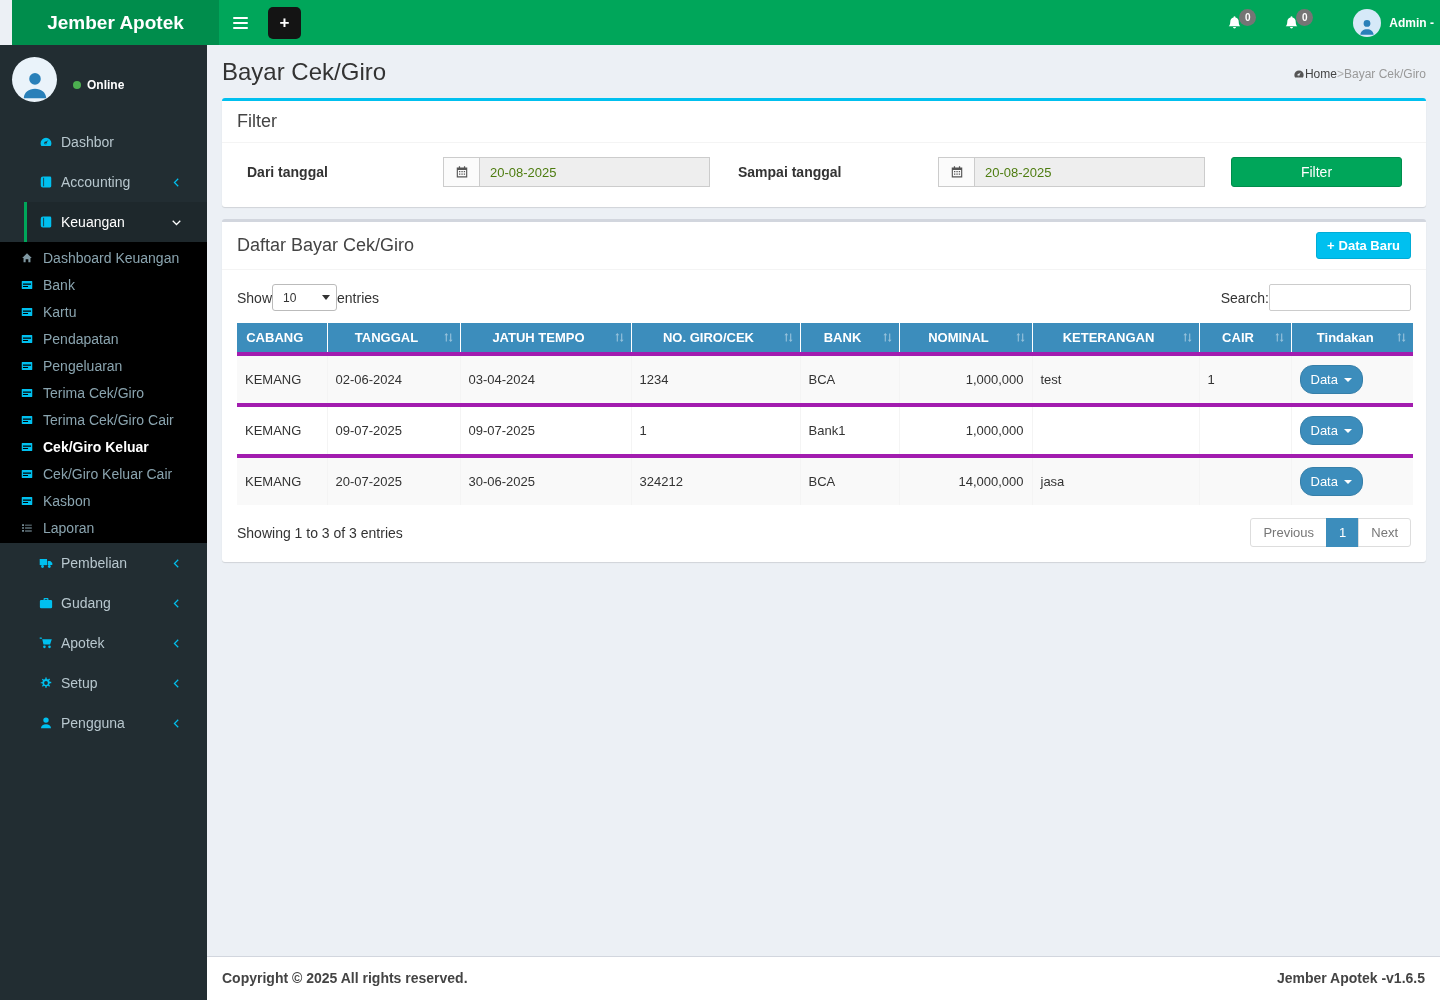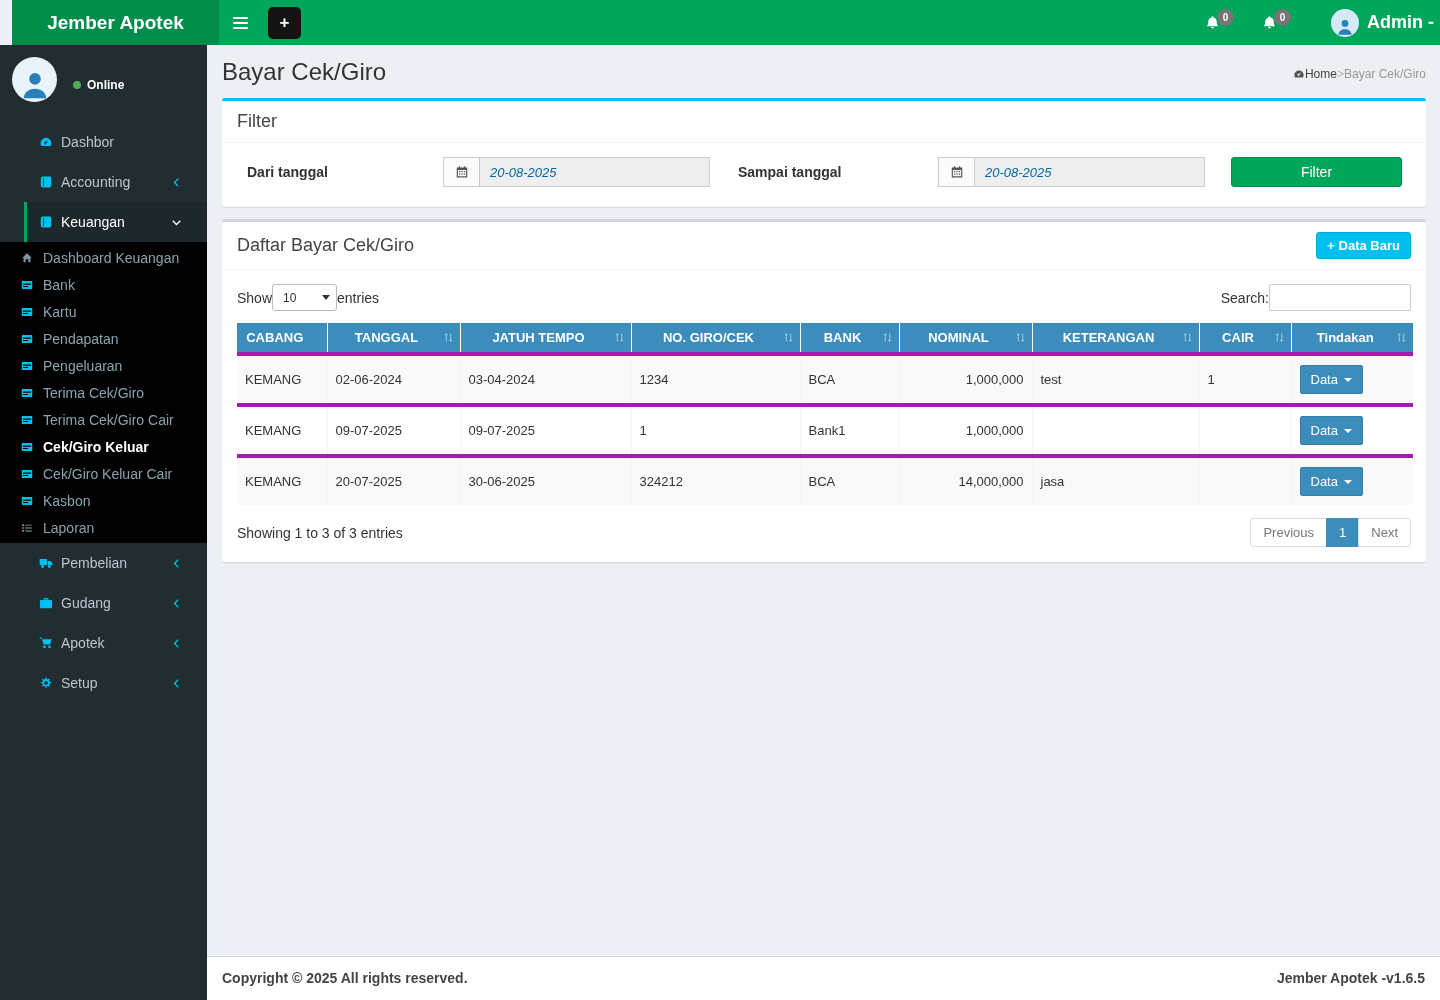--- a/index.html
+++ b/index.html
@@ -21,21 +21,21 @@
   .nav-rest { flex:1; background:#00a65a; display:flex; align-items:center; }
   .hamburger { padding:0 14px; height:45px; display:flex; flex-direction:column; justify-content:center; gap:3px; cursor:pointer; }
   .hamburger i { display:block; width:15px; height:2px; background:#fff; border-radius:1px; }
   .plus-btn { width:33px; height:32px; background:#141414; border-radius:5px; color:#fff;
               display:flex; align-items:center; justify-content:center; font-size:17px; font-weight:bold; margin-left:6px; cursor:pointer; }
   .nav-right { margin-left:auto; display:flex; align-items:center; padding-right:18px; }
   .nav-bell { position:relative; display:flex; align-items:center; margin:0 14px; color:#fff; cursor:pointer; }
   .nav-bell svg { width:15px; height:15px; fill:#fff; }
   .badge { background:#757575; color:#fff; font-size:10px; font-weight:bold; min-width:17px; height:17px;
            border-radius:50%; display:inline-flex; align-items:center; justify-content:center; margin:-10px 0 0 -3px; }
-  .nav-user { display:flex; align-items:center; margin-left:26px; color:#fff; font-size:18px; font-weight:bold; cursor:pointer; }
+  .nav-user { display:flex; align-items:center; margin-left:26px; color:#fff; font-size:12px; font-weight:bold; cursor:pointer; }
   .avatar { border-radius:50%; background:#d6e9f8; display:flex; align-items:flex-end; justify-content:center; overflow:hidden; }
   .avatar svg { fill:#2980b9; }
   .avatar.sm { width:28px; height:28px; margin-right:8px; }
   .avatar.sm svg { width:20px; height:20px; }
   .avatar.lg { width:45px; height:45px; background:#eaf3fa; }
   .avatar.lg svg { width:34px; height:34px; }
 
   
   .sidebar { position:fixed; top:45px; left:0; bottom:0; width:207px; background:#222d32; }
   .user-panel { display:flex; padding:12px 10px 10px 12px; }
@@ -72,22 +72,22 @@
   .box-header { padding:10px 15px; display:flex; align-items:center; justify-content:space-between; }
   .box-title { font-size:18px; color:#444; }
 
   
   .filter-body { display:flex; align-items:center; padding:14px 24px 20px 25px; border-top:1px solid #f4f4f4; }
   .f-label { font-weight:bold; font-size:14px; color:#333; }
   .f-label.one { width:196px; }
   .f-label.two { width:200px; margin-left:28px; }
   .input-group { display:flex; width:267px; height:30px; }
   .ig-addon { width:37px; border:1px solid #ccc; background:#fbfbfb; display:flex; align-items:center; justify-content:center; color:#555; }
-  .ig-input { flex:1; border:1px solid #ccc; border-left:none; background:#eee; color:#0369a1;
-              font-size:13px; padding:14px 10px; outline:none; font-family:"Liberation Sans",sans-serif;font-style:italic; }
+  .ig-input { flex:1; border:1px solid #ccc; border-left:none; background:#eee; color:#4d7c0f;
+              font-size:13px; padding:14px 10px; outline:none; font-family:"Liberation Sans",sans-serif; }
   .btn-filter { margin-left:auto; width:171px; height:30px; background:#00a65a; border:1px solid #008d4c;
                 color:#fff; font-size:14px; border-radius:3px; cursor:pointer; font-family:"Liberation Sans",sans-serif; }
 
   
   .btn-new { background:#00c0ef; border:1px solid #00acd6; color:#fff; padding:5px 10px; border-radius:3px;
              font-size:13px; font-weight:bold; display:inline-flex; align-items:center; gap:4px; cursor:pointer;
              font-family:"Liberation Sans",sans-serif; }
   .box-body { padding:10px 15px 15px; border-top:1px solid #f4f4f4; }
   .toolbar { display:flex; align-items:center; justify-content:space-between; margin:4px 0 12px; }
   .tb-left, .tb-right { display:flex; align-items:center; gap:0; font-size:14px; color:#333;justify-content:space-between; }
@@ -107,21 +107,21 @@
   table.data th:last-child { border-right:none; }
   table.data th .sort { position:absolute; right:5px; top:8px; opacity:0.45; }
   table.data th .sort svg { width:13px; height:13px; fill:#fff; }
   table.data td { font-size:13px; color:#333; padding:9px 8px; height:46px; vertical-align:middle;
                   border-right:1px solid #f4f4f4; border-top:4px solid #a21caf; overflow:hidden; white-space:nowrap; }
   table.data td:last-child { border-right:none; }
   table.data tr:nth-child(odd) td { background:#f9f9f9; }
   table.data tr:nth-child(even) td { background:#fff; }
   td.num { text-align:right; padding-right:12px; }
   .btn-data { display:inline-flex; align-items:center; gap:6px; background:#3c8dbc; border:1px solid #367fa9;
-              color:#fff; padding:6px 10px; font-size:13px; border-radius:2px; cursor:pointer;
+              color:#fff; padding:6px 10px; font-size:13px; border-radius:13px; cursor:pointer;
               font-family:"Liberation Sans",sans-serif; }
   .caret-down { width:0; height:0; border-left:4px solid transparent; border-right:4px solid transparent; border-top:4px solid #fff; }
 
   .table-footer { display:flex; justify-content:space-between; align-items:center; margin-top:13px; }
   .info-text { font-size:14px; color:#333; }
   .pagination { display:flex; }
   .page-btn { padding:6px 12px; border:1px solid #ddd; background:#fff; color:#777; font-size:13px; margin-left:-1px; cursor:pointer; }
   .page-btn.first { border-radius:3px 0 0 3px; }
   .page-btn.last { border-radius:0 3px 3px 0; }
   .page-btn.active { background:#3c8dbc; border-color:#3c8dbc; color:#fff; }
@@ -402,20 +402,33 @@
           </svg>
         </span>
     </a>
     <a class="mi-top">
       <span class="svg-icon">
           <svg viewBox="0 0 16 16">
             <use href="#i-gears"></use>
           </svg>
         </span>
       <span>Setup</span>
+      <span class="chevron svg-icon chev">
+          <svg viewBox="0 0 16 16">
+            <use href="#i-chevleft"></use>
+          </svg>
+        </span>
+    </a>
+    <a class="mi-top">
+      <span class="svg-icon">
+          <svg viewBox="0 0 16 16">
+            <use href="#i-user"></use>
+          </svg>
+        </span>
+      <span>Pengguna</span>
       <span class="chevron svg-icon chev">
           <svg viewBox="0 0 16 16">
             <use href="#i-chevleft"></use>
           </svg>
         </span>
     </a>
   </div>
 </div>
 
 <div class="wrapper">

